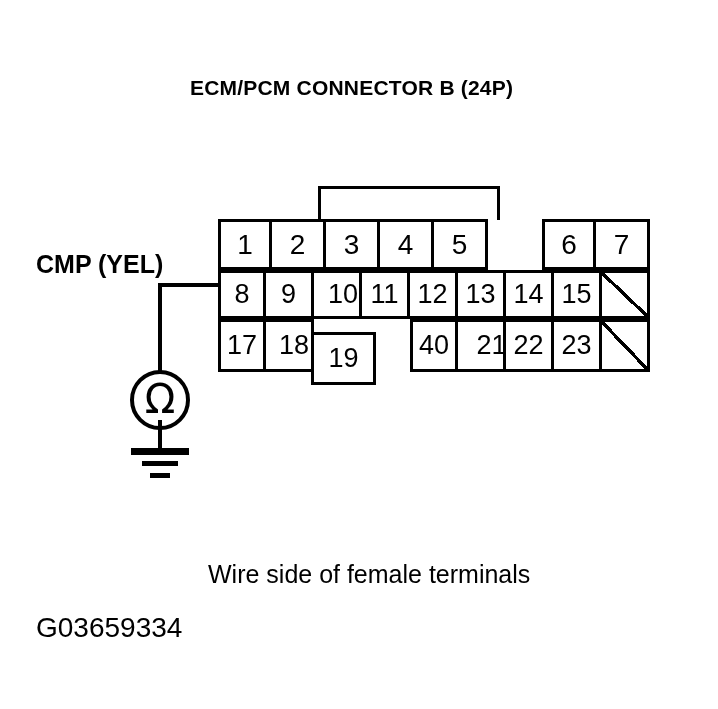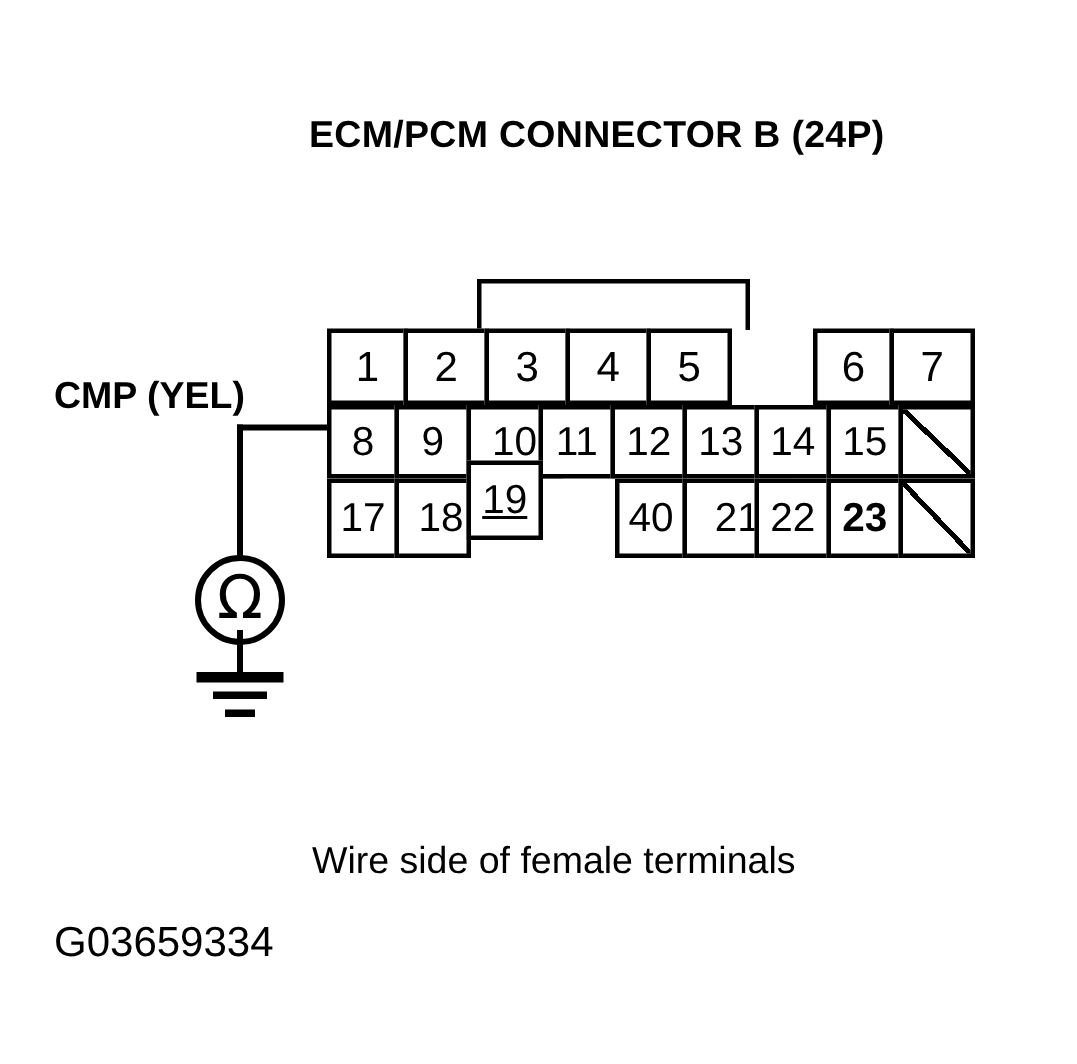--- a/index.html
+++ b/index.html
@@ -20,23 +20,23 @@
     position: absolute;
     left: 0;
     top: 0;
     width: 718px;
     height: 709px;
   }
 
   
   .title {
     position: absolute;
-    left: 206px;
+    left: 190px;
     top: 76px;
-    font-size: 25px;
+    font-size: 21px;
     font-weight: bold;
     letter-spacing: 0.2px;
     white-space: nowrap;
   }
 
   
   .cmp-label {
     position: absolute;
     left: 36px;
     top: 250px;
@@ -187,25 +187,25 @@
         <div class="cell r2" style="left: 48px; top: 84px; width: 51px; height: 49px; margin-left: -3px;">9</div>
         <div class="cell r2" style="left: 96px; top: 84px; width: 64px; height: 49px; margin-left: -3px;">10</div>
         <div class="cell r2" style="left: 144px; top: 84px; width: 51px; height: 49px; margin-left: -3px;">11</div>
         <div class="cell r2" style="left: 192px; top: 84px; width: 51px; height: 49px; margin-left: -3px;">12</div>
         <div class="cell r2" style="left: 240px; top: 84px; width: 51px; height: 49px; margin-left: -3px;">13</div>
         <div class="cell r2" style="left: 288px; top: 84px; width: 51px; height: 49px; margin-left: -3px;">14</div>
         <div class="cell r2" style="left: 336px; top: 84px; width: 51px; height: 49px; margin-left: -3px;">15</div>
         <div class="cell r2 blank" style="left: 384px; top: 84px; width: 51px; height: 49px; margin-left: -3px;"></div>
         <div class="cell r3" style="left: 0px; top: 133px; width: 48px; height: 53px;">17</div>
         <div class="cell r3" style="left: 48px; top: 133px; width: 51px; height: 53px; margin-left: -3px; padding-left: 11px;">18</div>
-        <div class="cell r3" style="left: 96px; top: 121px; width: 51px; height: 53px; margin-left: -3px; text-decoration: underline;">19</div>
+        <div class="cell r3" style="left: 96px; top: 146px; width: 65px; height: 53px; margin-left: -3px;">19</div>
         <div class="cell r3" style="left: 192px; top: 133px; width: 48px; height: 53px;">40</div>
         <div class="cell r3" style="left: 240px; top: 133px; width: 73px; height: 53px; margin-left: -3px;">21</div>
         <div class="cell r3" style="left: 288px; top: 133px; width: 51px; height: 53px; margin-left: -3px;">22</div>
-        <div class="cell r3" style="left: 336px; top: 133px; width: 51px; height: 53px; margin-left: -3px; font-weight: bold;">23</div>
+        <div class="cell r3" style="left: 336px; top: 133px; width: 51px; height: 53px; margin-left: -3px;">23</div>
         <div class="cell r3 blank" style="left: 384px; top: 133px; width: 51px; height: 53px; margin-left: -3px;"></div>
       </div>
   </div>
 
   <div class="wire wire-h"></div>
   <div class="wire wire-v"></div>
 
   <div class="ohm-meter">
     <span class="ohm-glyph">Ω</span>
   </div>

